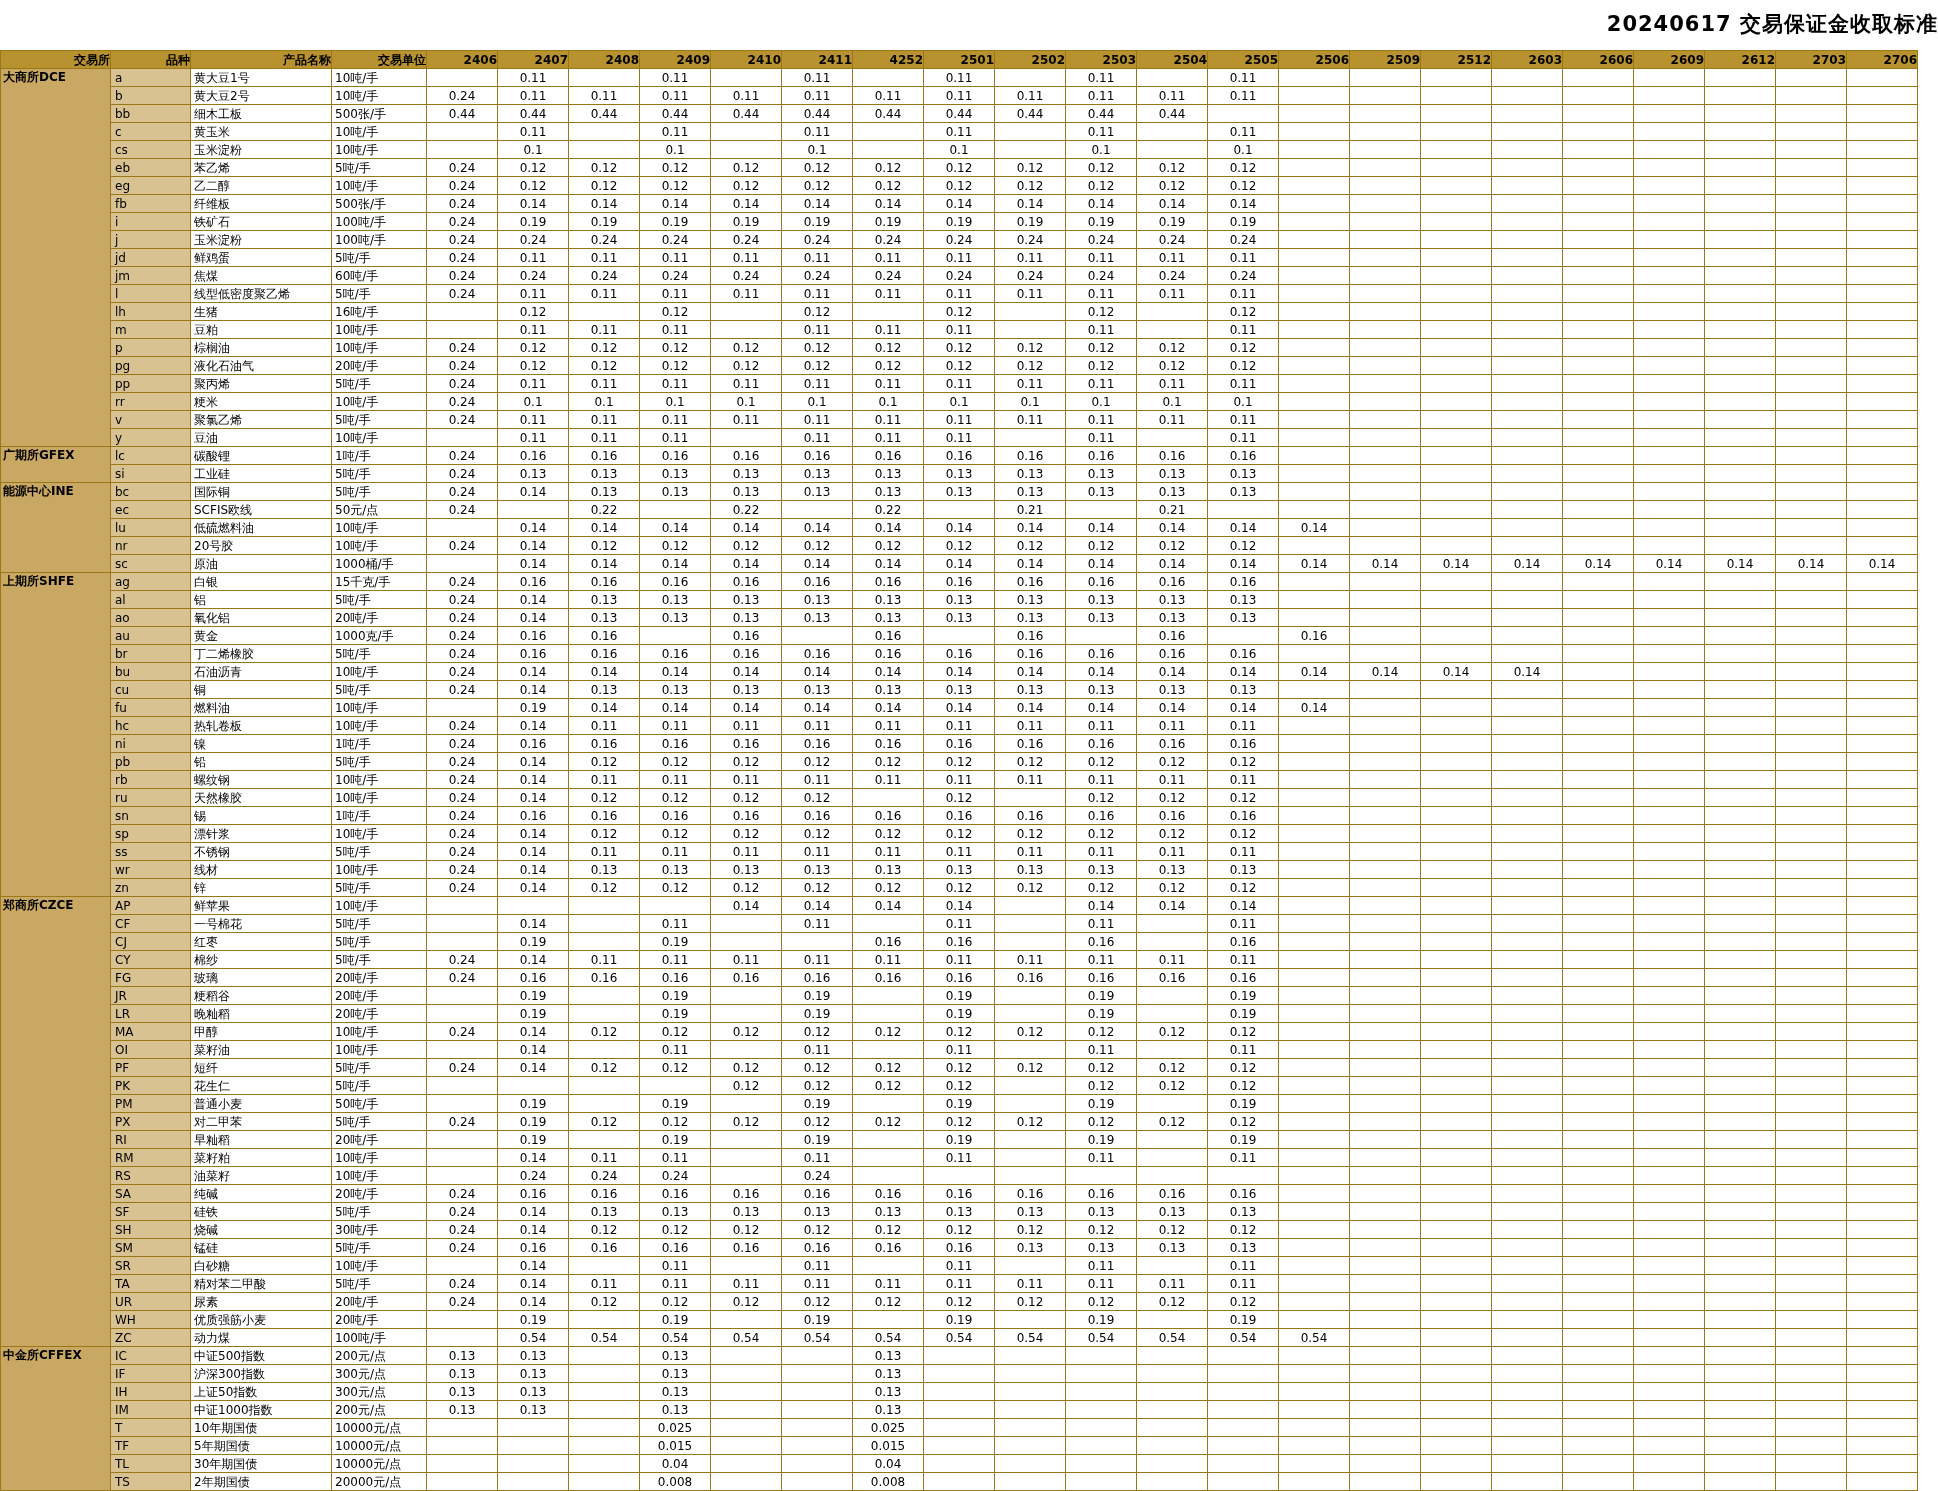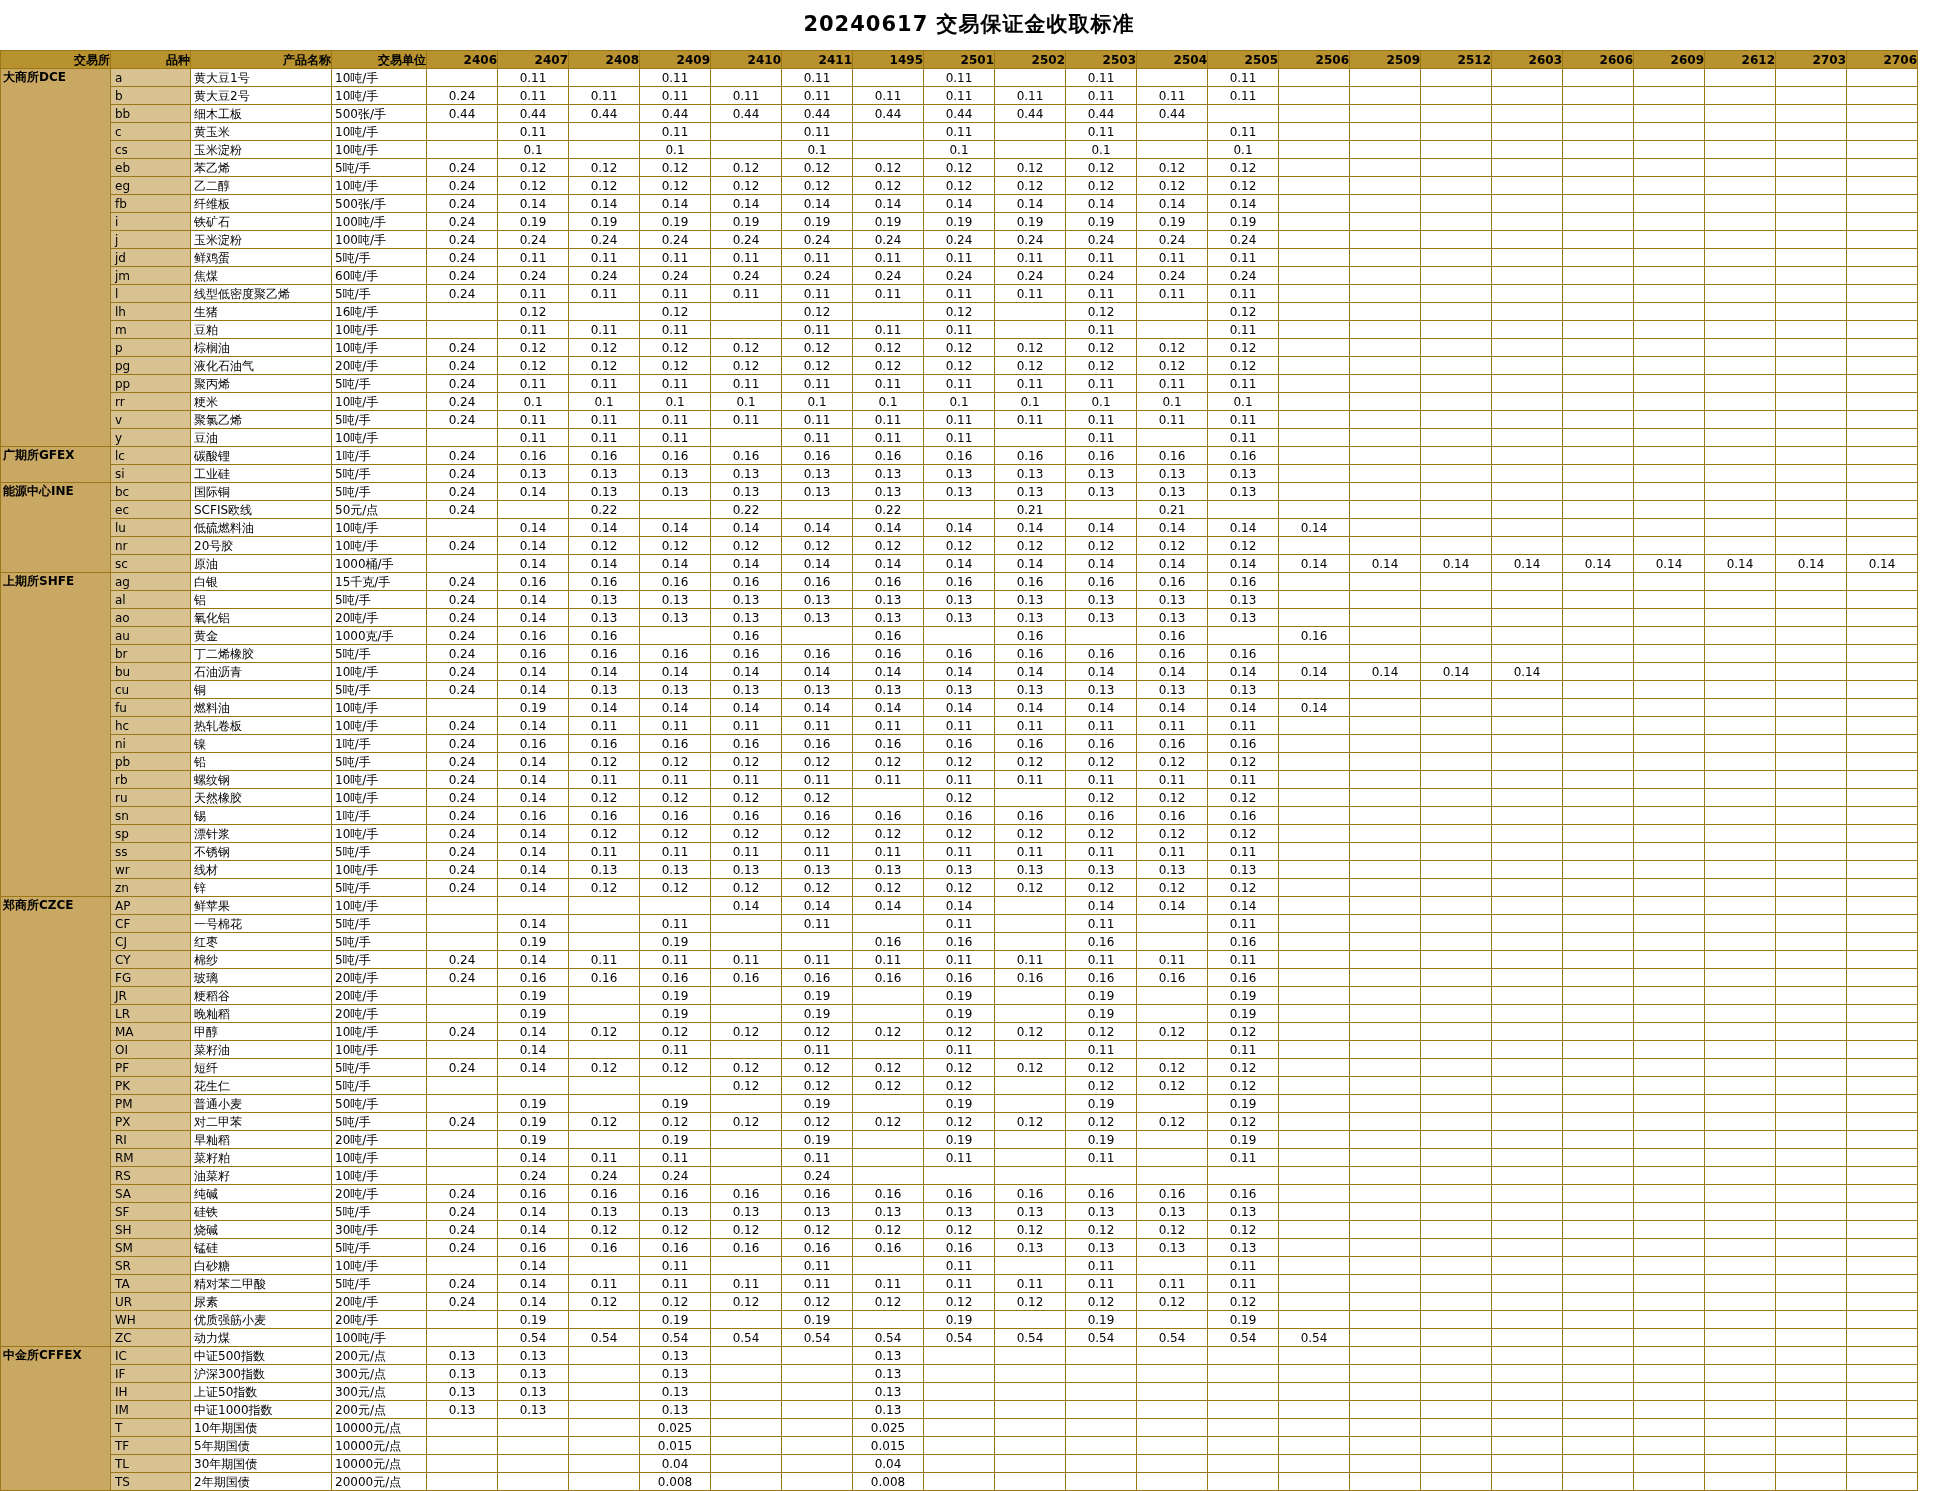--- a/index.html
+++ b/index.html
@@ -1,21 +1,21 @@
 <!DOCTYPE html>
 <html style="--header-bg: #B8922E; --exch-bg: #C9A863; --code-bg: #D8C292; --grid: #9A7817; --cell: #FFFFFF; --txt: #000000;"><head>
 <meta charset="utf-8">
 <style>
   :root{
     --header-bg:#B8922E; --exch-bg:#C9A863; --code-bg:#D8C292;
     --grid:#9A7817; --txt:#000000; --cell:#FFFFFF;
   }
   html,body{margin:0;padding:0;}
   body{width:1938px;height:1491px;background:#fff;font-family:"DejaVu Sans",sans-serif;color:var(--txt);}
-  .title{height:50px;box-sizing:border-box;padding-top:10px;text-align:center;font-size:21px;font-weight:bold;letter-spacing:1px;}
+  .title{height:50px;box-sizing:border-box;padding-top:10px;text-align:right;font-size:21px;font-weight:bold;letter-spacing:1px;}
   table{border-collapse:collapse;table-layout:fixed;margin:0;}
   th,td{border:1px solid var(--grid);height:18px;box-sizing:border-box;padding:0;font-size:12px;line-height:16px;overflow:hidden;white-space:nowrap;}
   th{background:var(--header-bg);font-weight:bold;text-align:right;}
   td.exch{background:var(--exch-bg);font-weight:bold;text-align:left;vertical-align:top;padding:0 2px;margin-left:43px;}
   td.code{background:var(--code-bg);text-align:left;padding:0 4px;}
   td.prod,td.unit{background:var(--cell);text-align:left;padding:0 3px;}
   td.val{background:var(--cell);text-align:center;}
 </style>
 </head>
 <body>
@@ -54,21 +54,21 @@
         <th>交易所</th>
         <th>品种</th>
         <th>产品名称</th>
         <th>交易单位</th>
         <th>2406</th>
         <th>2407</th>
         <th>2408</th>
         <th>2409</th>
         <th>2410</th>
         <th>2411</th>
-        <th>1495</th>
+        <th>4252</th>
         <th>2501</th>
         <th>2502</th>
         <th>2503</th>
         <th>2504</th>
         <th>2505</th>
         <th>2506</th>
         <th>2509</th>
         <th>2512</th>
         <th>2603</th>
         <th>2606</th>

